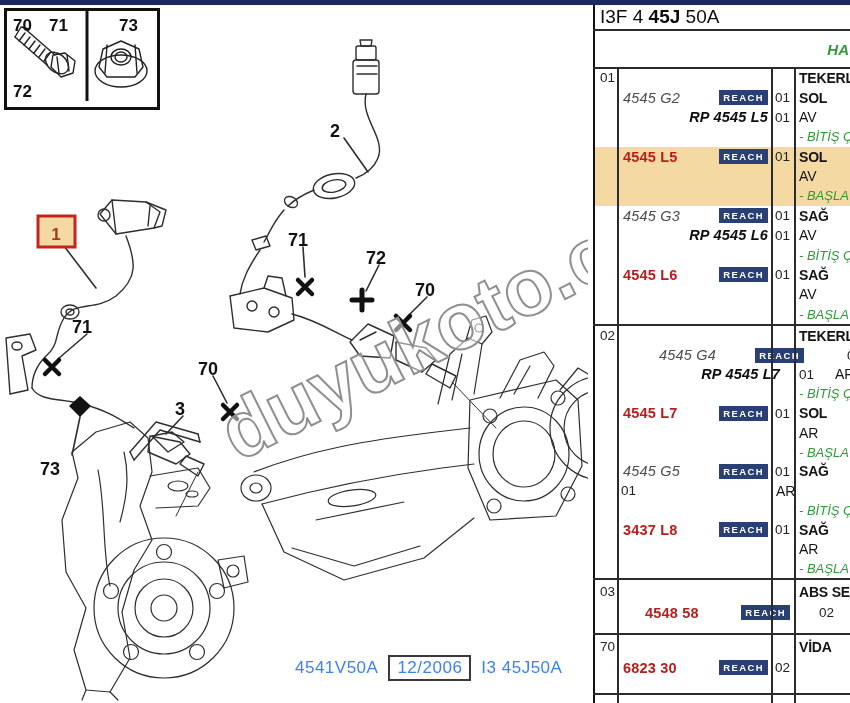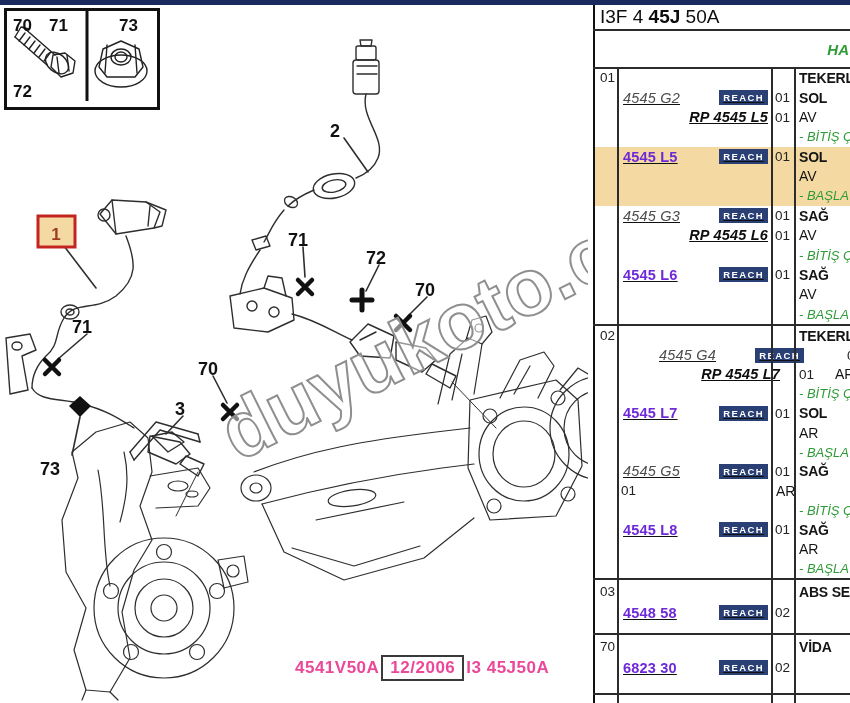--- a/index.html
+++ b/index.html
@@ -3,41 +3,41 @@
 <meta charset="utf-8">
 <style>
   html,body{margin:0;padding:0;background:#fff;}
   .page{position:relative;width:850px;height:703px;background:#fff;overflow:hidden;
         font-family:"Liberation Sans",sans-serif;color:#111;}
   .topbar{position:absolute;left:0;top:0;width:850px;height:5px;background:#1b2a5e;z-index:9;}
 
   
   .diagram{position:absolute;left:0;top:0;width:588px;height:703px;}
   .legend-box{position:absolute;left:4px;top:8px;width:150px;height:96px;border:3px solid #111;background:#fff;}
-  .caption{position:absolute;left:295px;top:655px;display:flex;align-items:center;gap:2px;
-           font-weight:bold;font-size:17px;letter-spacing:.5px;color:#ec4899;}
+  .caption{position:absolute;left:295px;top:655px;display:flex;align-items:center;gap:10px;
+           font-weight:normal;font-size:17px;letter-spacing:.5px;color:#3b82f6;}
   .caption .boxed{border:2px solid #3a3a3a;padding:0 7px;line-height:22px;}
 
   
   .panel{position:absolute;left:593px;top:0;width:257px;height:703px;background:#fff;}
   .vline,.hline{position:absolute;background:#2b2b2b;z-index:4;}
   .vline{width:2px;}
   .hline{height:2px;left:0;right:0;}
   .title{position:absolute;left:7px;top:6px;font-size:19px;white-space:nowrap;color:#0d0d0d;}
   .title b{font-weight:bold;}
   .note-ha{position:absolute;top:41px;right:1px;color:#2e9b37;font-style:italic;font-weight:bold;font-size:15px;}
   .sec{position:absolute;left:0;right:0;z-index:2;}
   .trow{display:grid;grid-template-columns:24px 154px 23px auto;align-items:center;}
   .trow.hl{background:#f5d9a2;}
   .cell{overflow:hidden;white-space:nowrap;height:100%;display:flex;align-items:center;}
   .ref{padding-left:7px;font-size:13.5px;color:#222;}
-  .part{justify-content:space-between;padding:0 3px 0 6px;font-size:14.5px;text-decoration:underline;}
+  .part{justify-content:space-between;padding:0 3px 0 6px;font-size:14.5px;}
   .part .pnum{letter-spacing:.2px;}
   .part.italic .pnum{font-style:italic;color:#4d4d4d;}
-  .part.bold .pnum{font-weight:bold;color:#6d28d9;}
+  .part.bold .pnum{font-weight:bold;color:#b91c1c;}
   .part.rp{justify-content:flex-end;font-weight:bold;font-style:italic;color:#0d0d0d;}
   .qty{padding-left:4px;font-size:13.5px;color:#222;}
   .desc{padding-left:5px;font-size:14px;color:#141414;}
   .desc.bold{font-weight:bold;letter-spacing:-0.2px;}
   .desc.note{color:#2e9b37;font-style:italic;font-size:13px;}
   .reach{display:inline-block;background:#2a3f73;color:#fff;font-weight:bold;font-size:9.5px;
          letter-spacing:1.4px;line-height:15px;padding:0 4px;cursor:pointer;}
   svg text{font-family:"Liberation Sans",sans-serif;}
 </style>
 </head>
@@ -393,21 +393,21 @@
           </div>
           <div class="trow" style="height: 19.4px;">
             <div class="cell ref"></div>
             <div class="cell part "></div>
             <div class="cell qty"></div>
             <div class="cell desc note">- BİTİŞ Ç</div>
           </div>
           <div class="trow" style="height: 19.4px;">
             <div class="cell ref"></div>
             <div class="cell part bold">
-              <span class="pnum">4545 L8</span>
+              <span class="pnum">3437 L8</span>
               <span class="reach">REACH</span>
             </div>
             <div class="cell qty">01</div>
             <div class="cell desc bold">SAĞ</div>
           </div>
           <div class="trow" style="height: 19.4px;">
             <div class="cell ref"></div>
             <div class="cell part "></div>
             <div class="cell qty"></div>
             <div class="cell desc ">AR</div>
@@ -419,21 +419,21 @@
             <div class="cell desc note">- BAŞLA</div>
           </div>
         </div>
         <div class="sec" style="top: 581px; height: 52px;">
           <div class="trow" style="height: 21px;">
             <div class="cell ref">03</div>
             <div class="cell part "></div>
             <div class="cell qty"></div>
             <div class="cell desc bold">ABS SEN</div>
           </div>
-          <div class="trow" style="height: 21px;">
+          <div class="trow" style="height: 21px; gap: 22px;">
             <div class="cell ref"></div>
             <div class="cell part bold">
               <span class="pnum">4548 58</span>
               <span class="reach">REACH</span>
             </div>
             <div class="cell qty">02</div>
             <div class="cell desc "></div>
           </div>
         </div>
         <div class="sec" style="top: 636px; height: 57px;">

